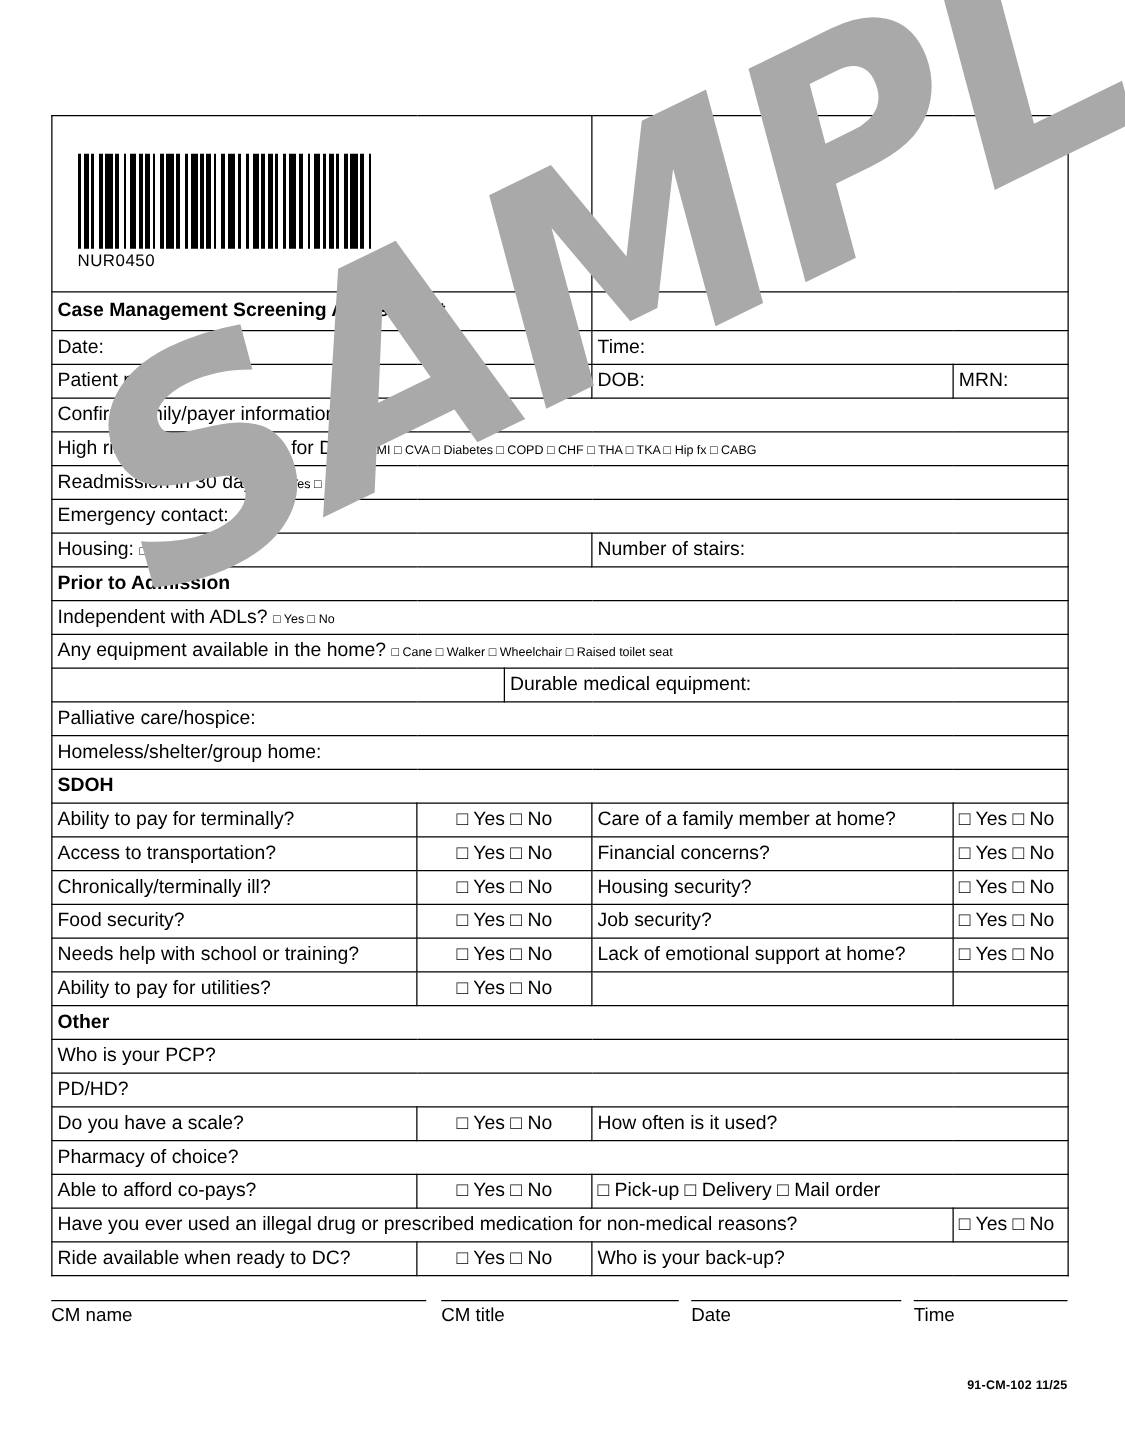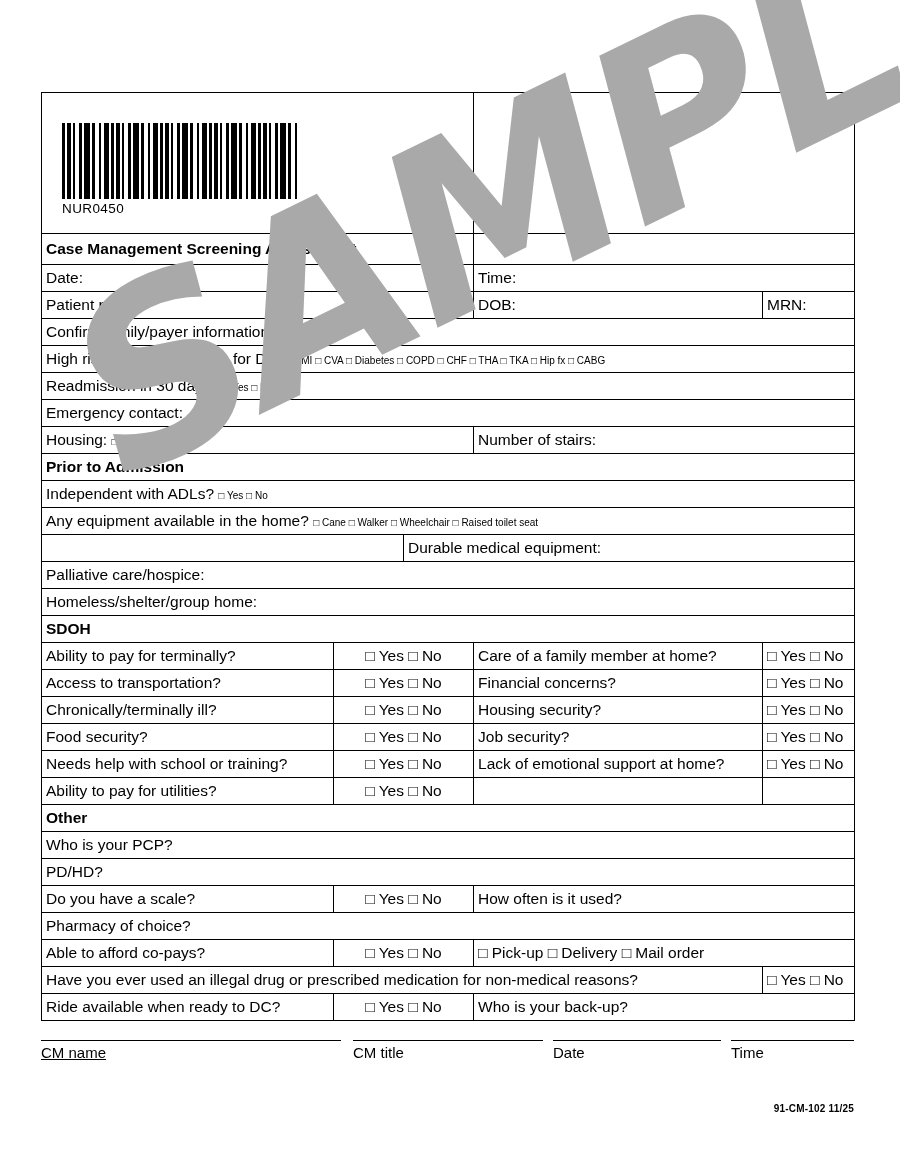--- a/index.html
+++ b/index.html
@@ -99,21 +99,21 @@
   }
   .sig-block { position: absolute; }
   .sig-line {
     border-top: 1.6px solid #000;
     height: 0;
   }
   .sig-label {
     font-size: 15px;
     padding-top: 3px;
   }
-  #sig-cmname  { left: 0px;   width: 300px; text-decoration: underline; }
+  #sig-cmname  { left: 0px;   width: 300px; }
   #sig-cmtitle { left: 312px; width: 190px; }
   #sig-date    { left: 512px; width: 168px; }
   #sig-time    { left: 690px; width: 123px; }
 
   #form-number {
     position: absolute;
     right: 46px;
     top: 1103px;
     font-size: 10px;
     font-weight: bold;

